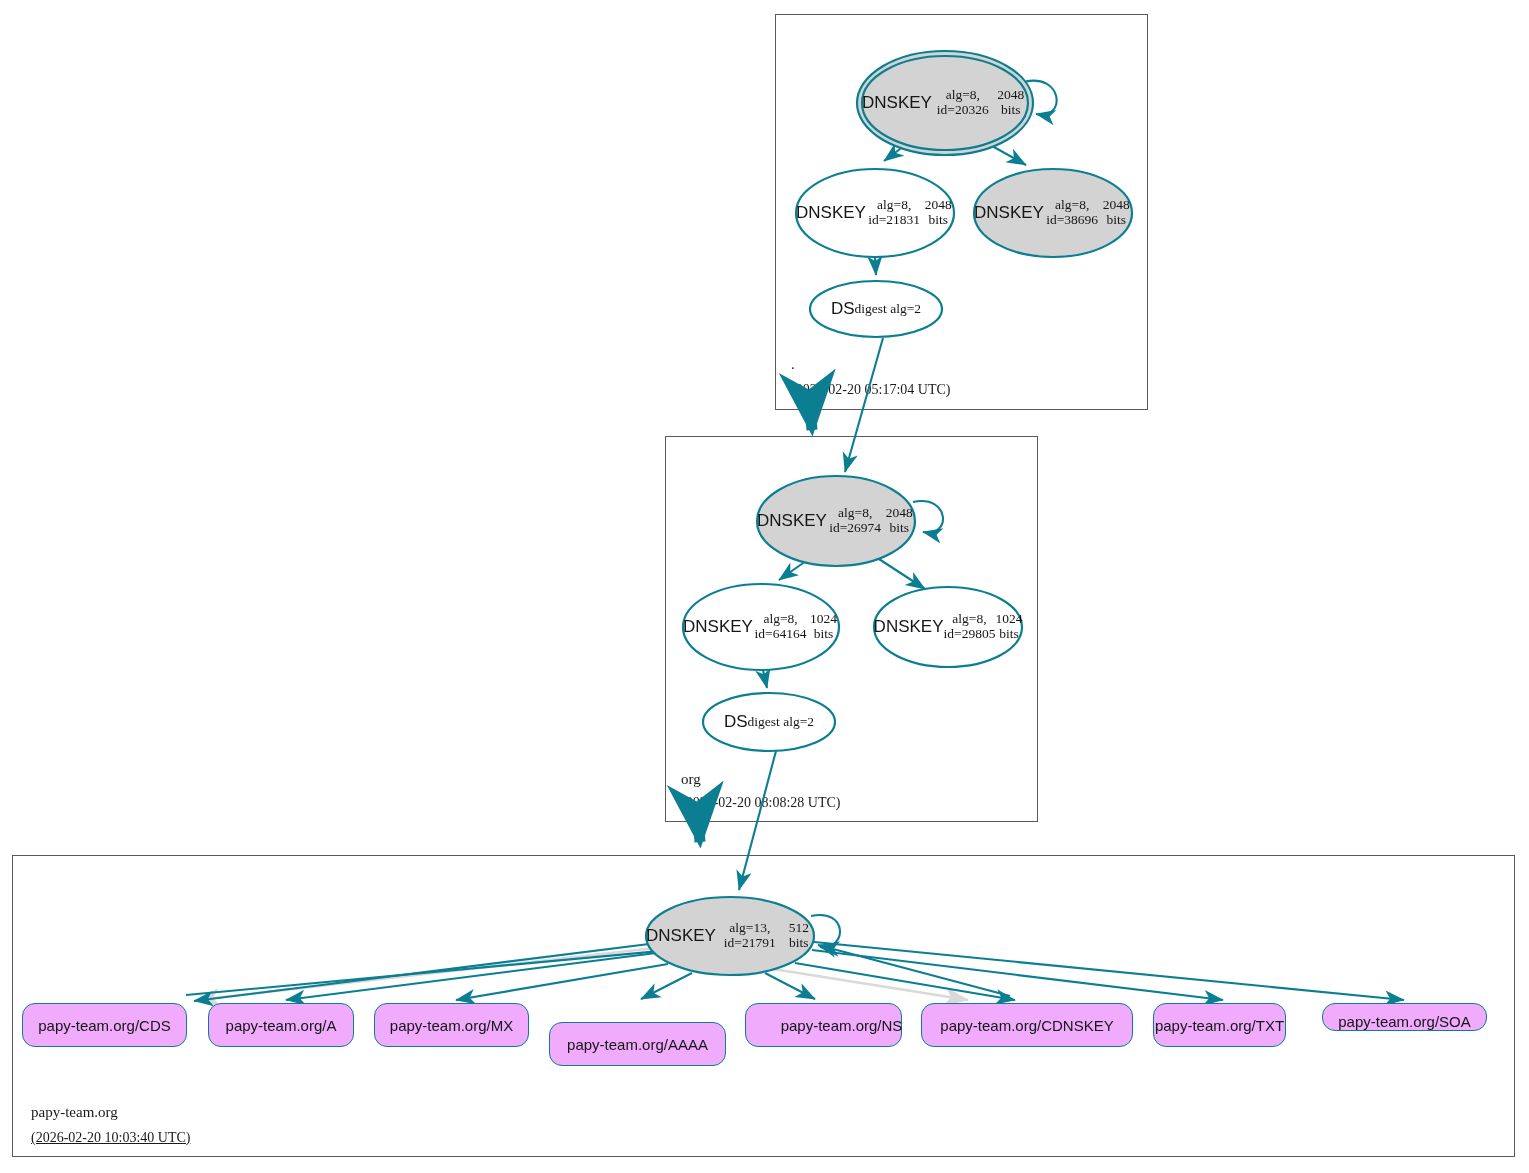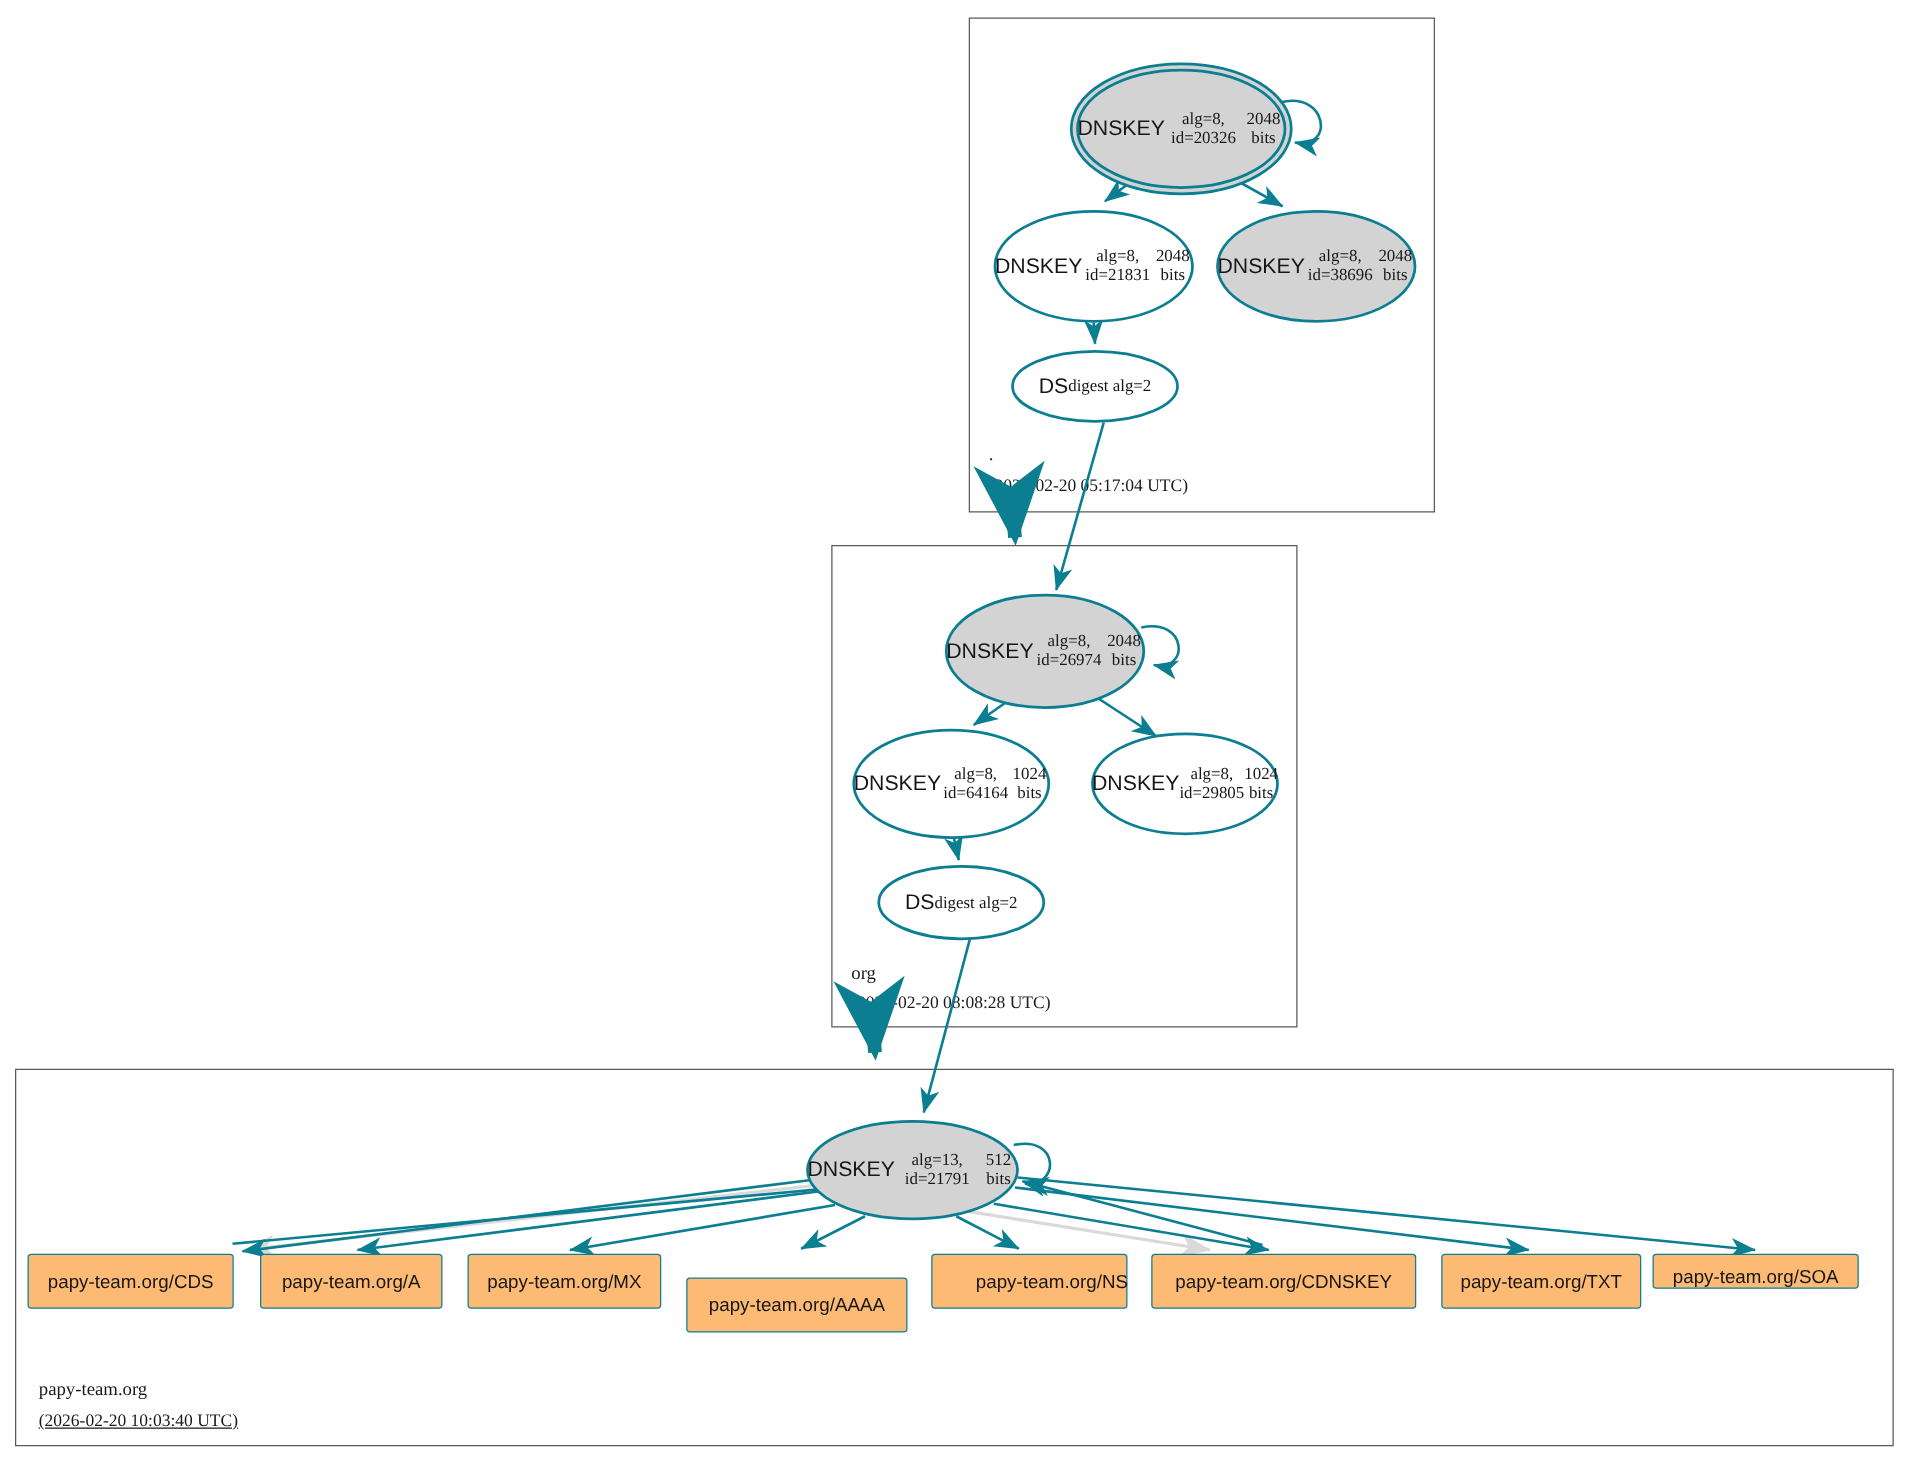--- a/index.html
+++ b/index.html
@@ -9,21 +9,21 @@
   svg.layer{position:absolute;left:0;top:0;width:1529px;height:1173px;overflow:visible;}
   .zone-box{position:absolute;border:1px solid #5a5a5a;background:transparent;box-sizing:border-box;}
   .zone-label{position:absolute;font-family:"Liberation Serif",serif;color:#1a1a1a;white-space:nowrap;}
   .zone-name{font-size:15px;}
   .zone-time{font-size:14px;}
   .node{position:absolute;display:flex;align-items:center;justify-content:center;
         text-align:center;box-sizing:border-box;}
   .ell-text{position:relative;z-index:3;line-height:1.08;pointer-events:none;}
   .t1{font-family:"Liberation Sans",sans-serif;font-size:17px;color:#161616;}
   .t2{font-family:Liberation Serif, serif;font-size:13.5px;color:#161616;}
-  .rr-box{position:absolute;border:1.6px solid #0b7e92;border-radius:3px;background:#fdba74;
+  .rr-box{position:absolute;border:1.6px solid #0b7e92;border-radius:13px;background:#f0abfc;
           display:flex;align-items:center;justify-content:center;box-sizing:border-box;}
   .rr-text{font-family:"Liberation Sans",sans-serif;font-size:15px;color:#161616;white-space:nowrap;}
 </style>
 </head>
 <body>
 
 <div id="canvas">
 
   <div class="zone-box" id="box-root" style="left: 775px; top: 14px; width: 373px; height: 396px; border-color: rgb(90, 90, 90);"></div>
   <div class="zone-box" id="box-org" style="left: 665px; top: 436px; width: 373px; height: 386px; border-color: rgb(90, 90, 90);"></div>
@@ -189,21 +189,21 @@
       </div>
       <div class="rr-box" style="left: 549px; top: 1022px; width: 177px; height: 44px; border-color: rgb(11, 126, 146);">
         <span class="rr-text">papy-team.org/AAAA</span>
       </div>
       <div class="rr-box" style="left: 745px; top: 1003px; width: 157px; height: 44px; border-color: rgb(11, 126, 146); padding-left: 36px;">
         <span class="rr-text">papy-team.org/NS</span>
       </div>
       <div class="rr-box" style="left: 921px; top: 1003px; width: 212px; height: 44px; border-color: rgb(11, 126, 146); justify-content: center;">
         <span class="rr-text">papy-team.org/CDNSKEY</span>
       </div>
-      <div class="rr-box" style="left: 1153px; top: 1003px; width: 160px; height: 44px; border-color: rgb(11, 126, 146);">
+      <div class="rr-box" style="left: 1153px; top: 1003px; width: 133px; height: 44px; border-color: rgb(11, 126, 146);">
         <span class="rr-text">papy-team.org/TXT</span>
       </div>
       <div class="rr-box" style="left: 1322px; top: 1003px; width: 165px; height: 28px; border-color: rgb(11, 126, 146); align-items: flex-end;">
         <span class="rr-text">papy-team.org/SOA</span>
       </div>
     </div>
 
 </div>
 
 </body></html>

